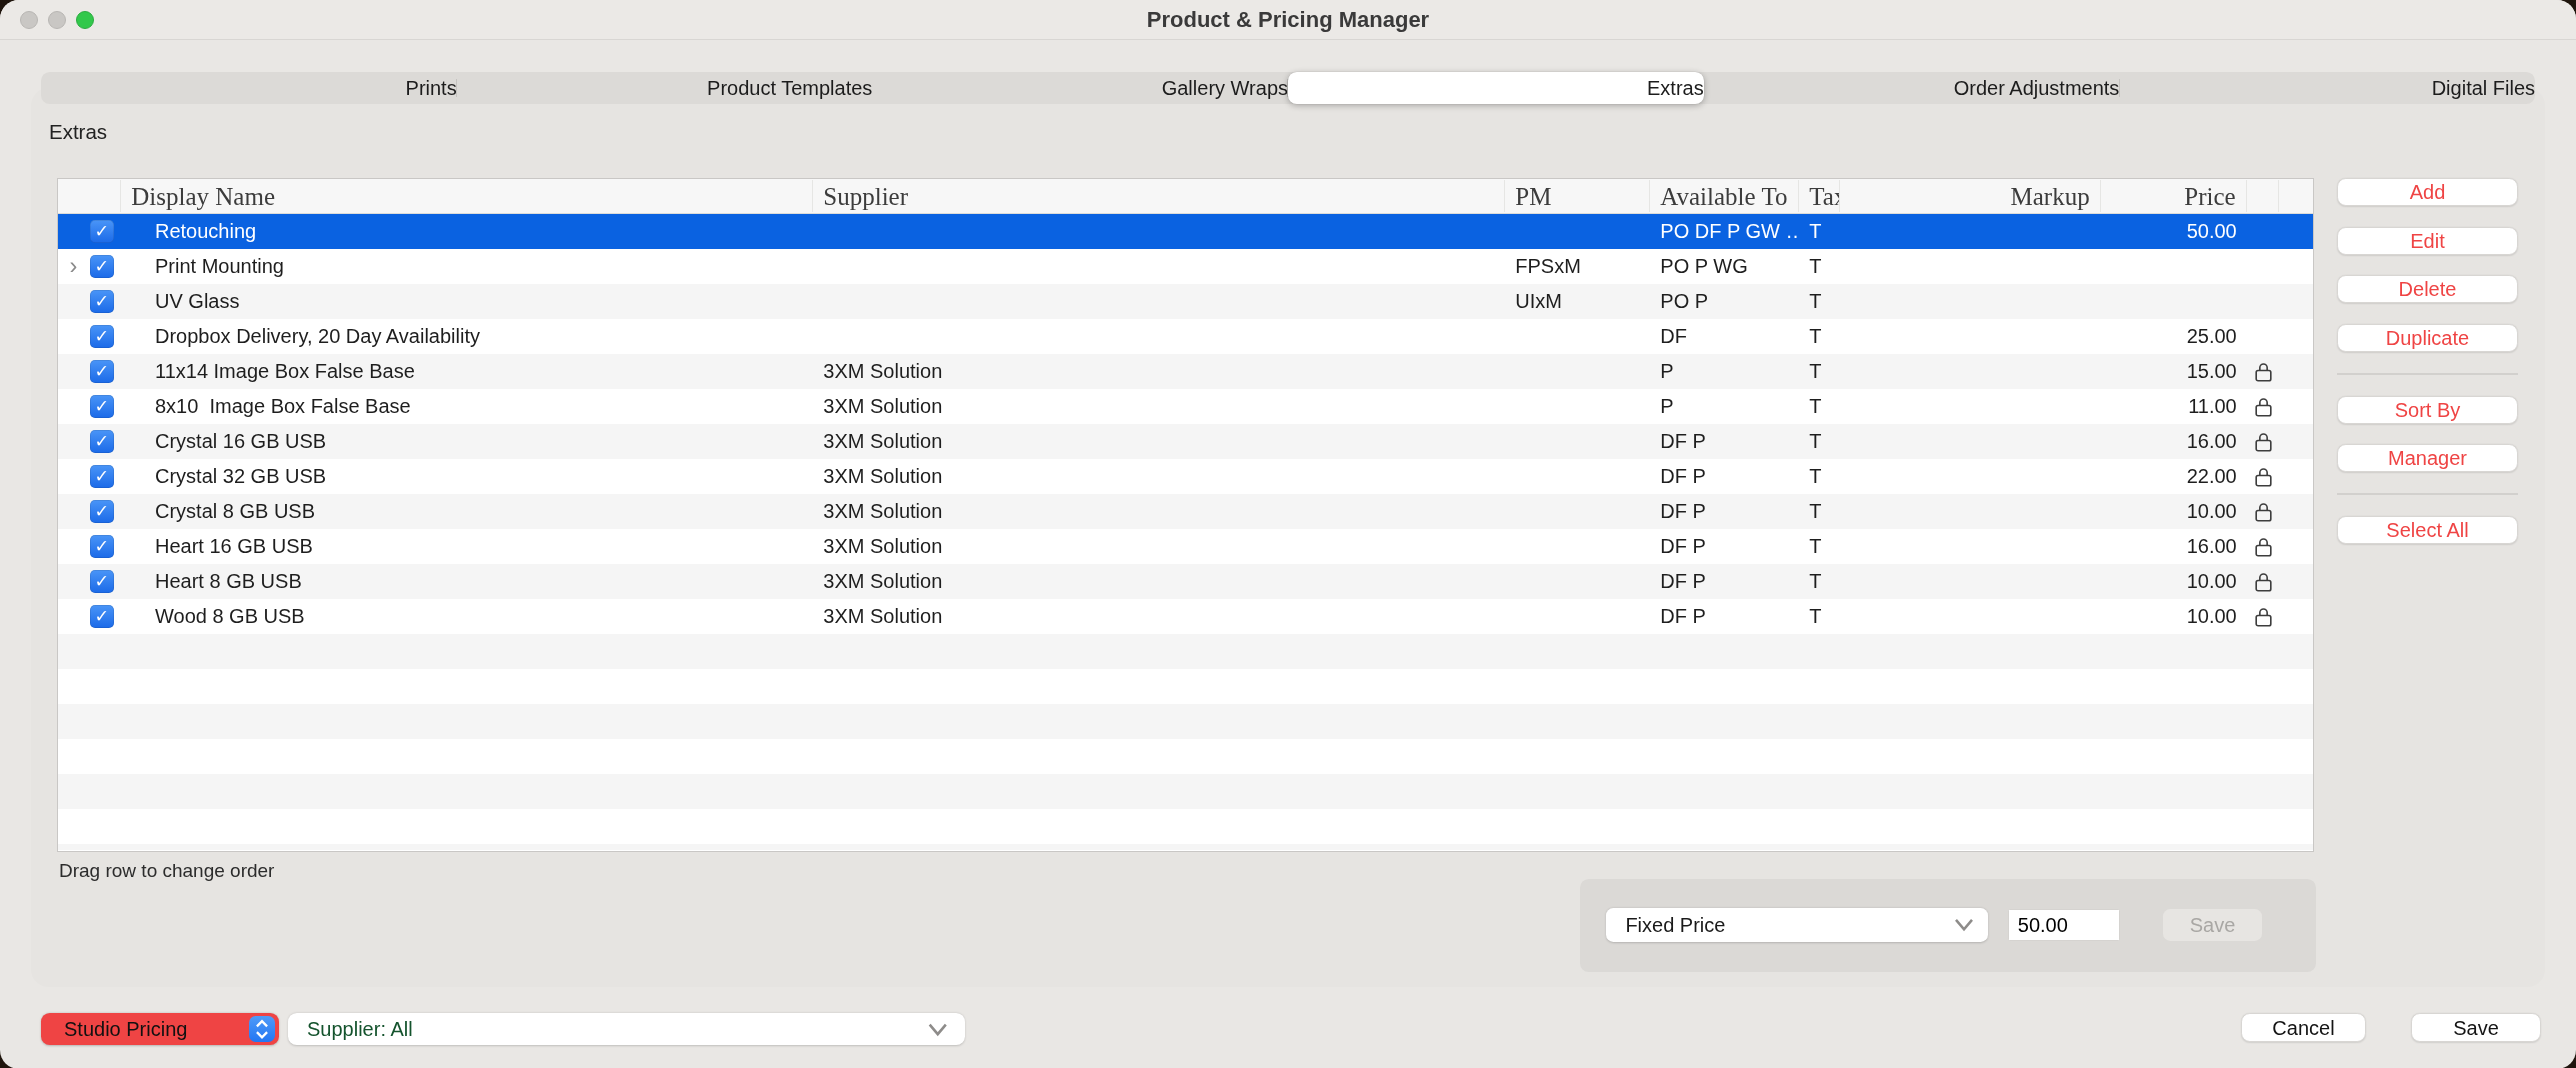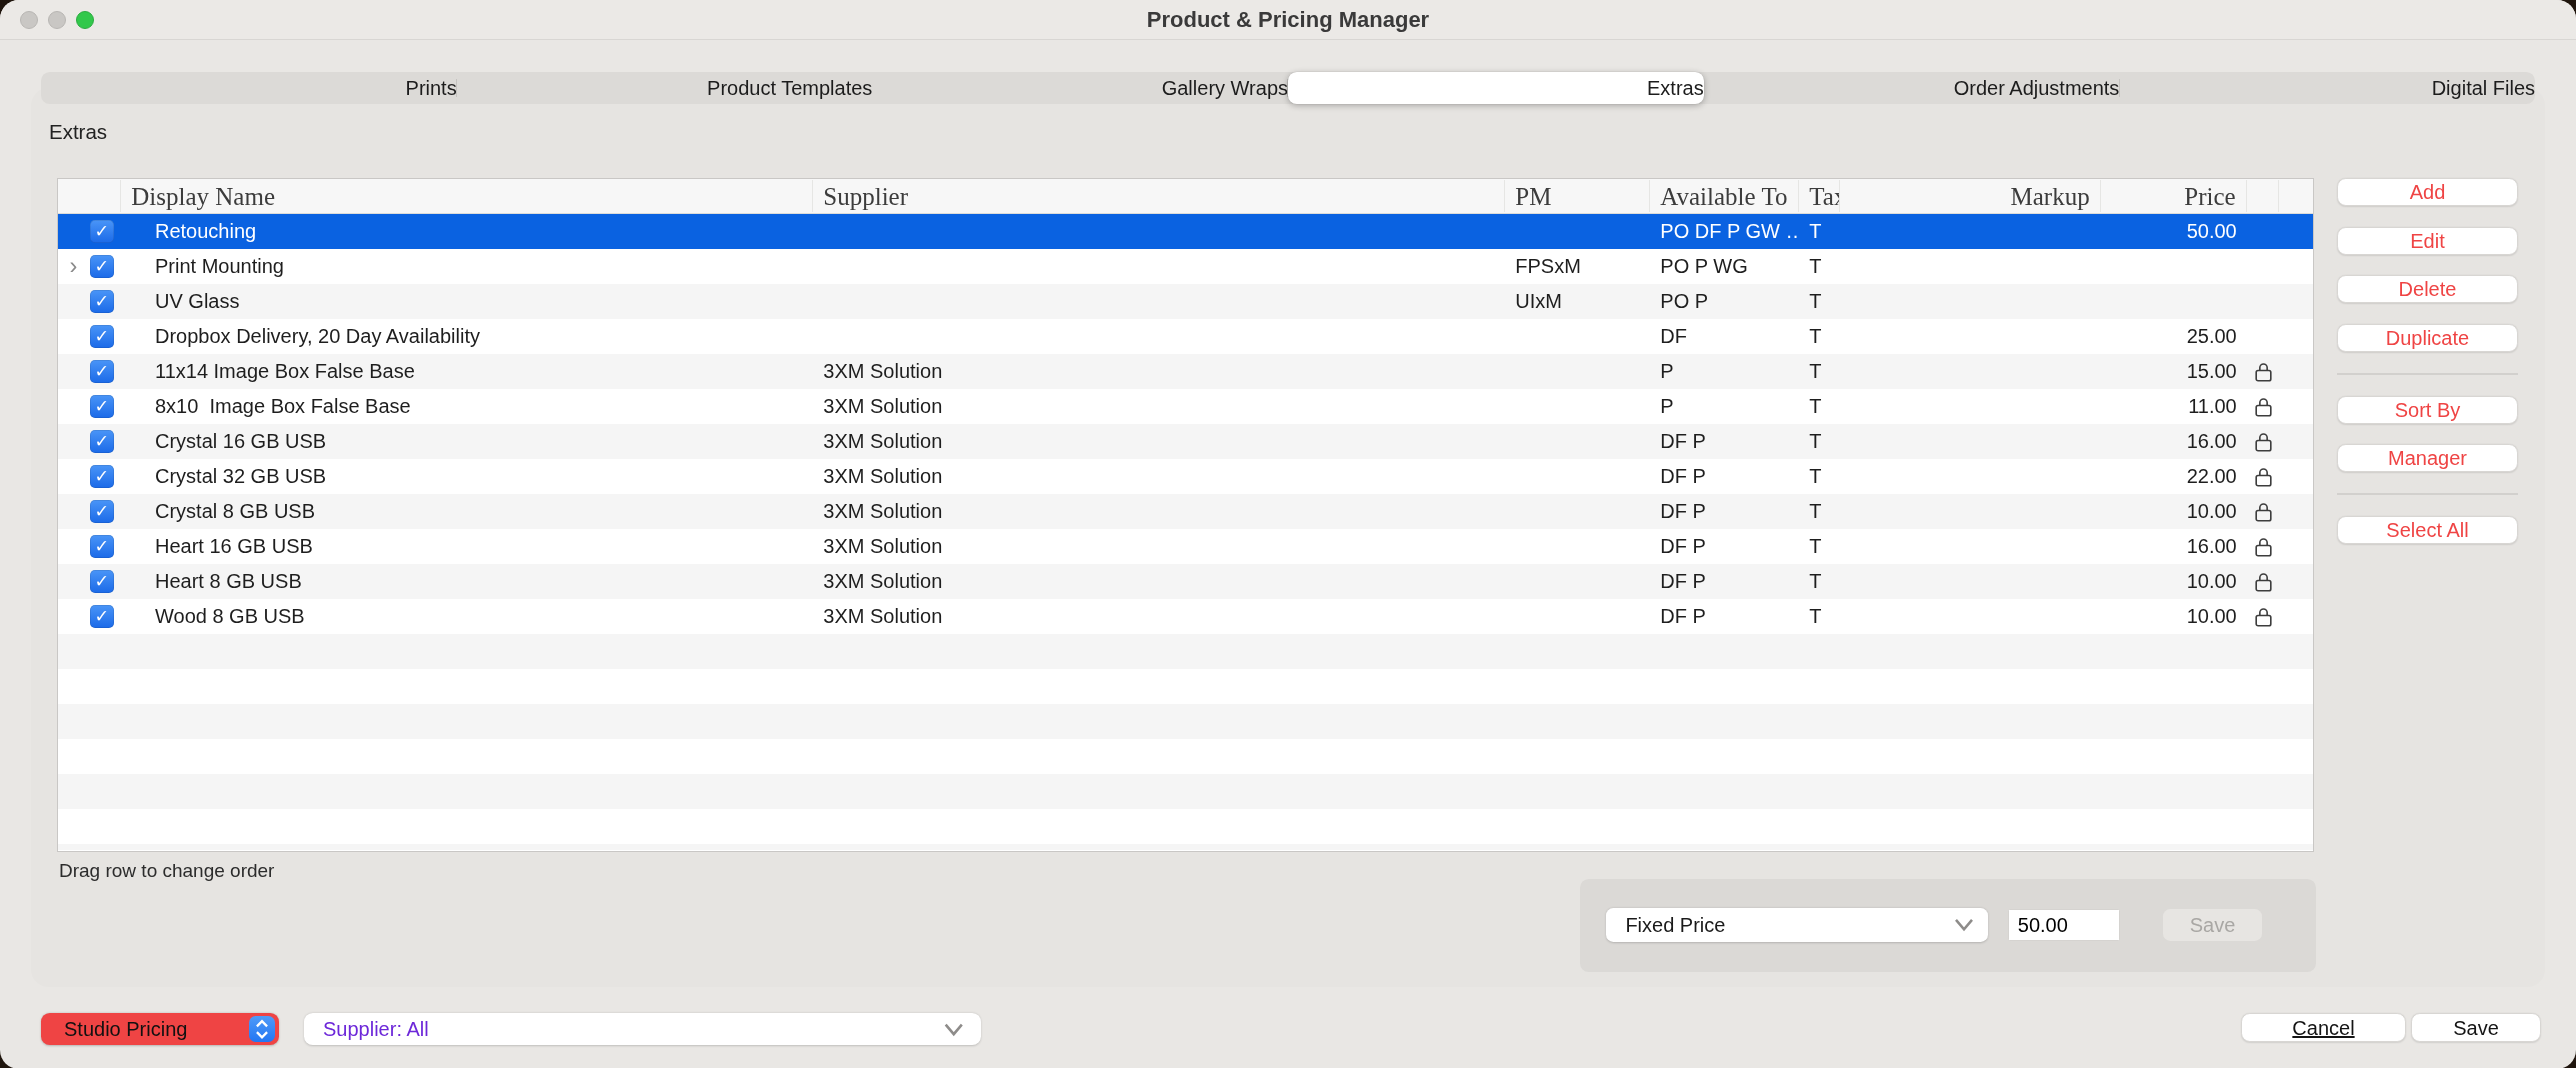--- a/index.html
+++ b/index.html
@@ -134,32 +134,32 @@
     position:absolute; left:41px; top:1013px; width:238px; height:32px;
     background:#ef4444; border-radius:8.8px; box-shadow:0 0.7px 2.2px rgba(0,0,0,0.22);
     font-size:20px; color:#111; line-height:32px; padding-left:23px;
   }
   .popup-cap {
     position:absolute; right:3.7px; top:2.9px; width:26.4px; height:26.4px; border-radius:6.6px;
     background:linear-gradient(#4f9bf8,#2276f3);
     display:flex; align-items:center; justify-content:center;
   }
   .supplier-select {
-    position:absolute; left:304px; top:1013px; width:677px; height:32px;
+    position:absolute; left:288px; top:1013px; width:677px; height:32px;
     background:#ffffff; border-radius:8.8px; box-shadow:0 0.7px 2.2px rgba(0,0,0,0.18);
-    font-size:20px; color:#6d28d9; line-height:32px; padding-left:19px;
+    font-size:20px; color:#14532d; line-height:32px; padding-left:19px;
   }
   .supplier-select svg { position:absolute; right:16px; top:8px; }
   .footer-btn {
     position:absolute; top:1013px; height:29px;
     background:#ffffff; border:0.7px solid #d8d6d3; border-radius:8.8px;
     font-size:20px; color:#141414; text-align:center; line-height:28px;
     box-shadow:0 0.7px 1.5px rgba(0,0,0,0.10);
   }
-  .btn-cancel { left:2241px; width:165px;text-decoration:underline; }
+  .btn-cancel { left:2241px; width:125px; }
   .btn-save   { left:2411px; width:130px; }
 </style>
 </head>
 <body>
 
 <div id="window">
 
   <div class="titlebar">
     <div class="tl gray tl1"></div>
     <div class="tl gray tl2"></div>

